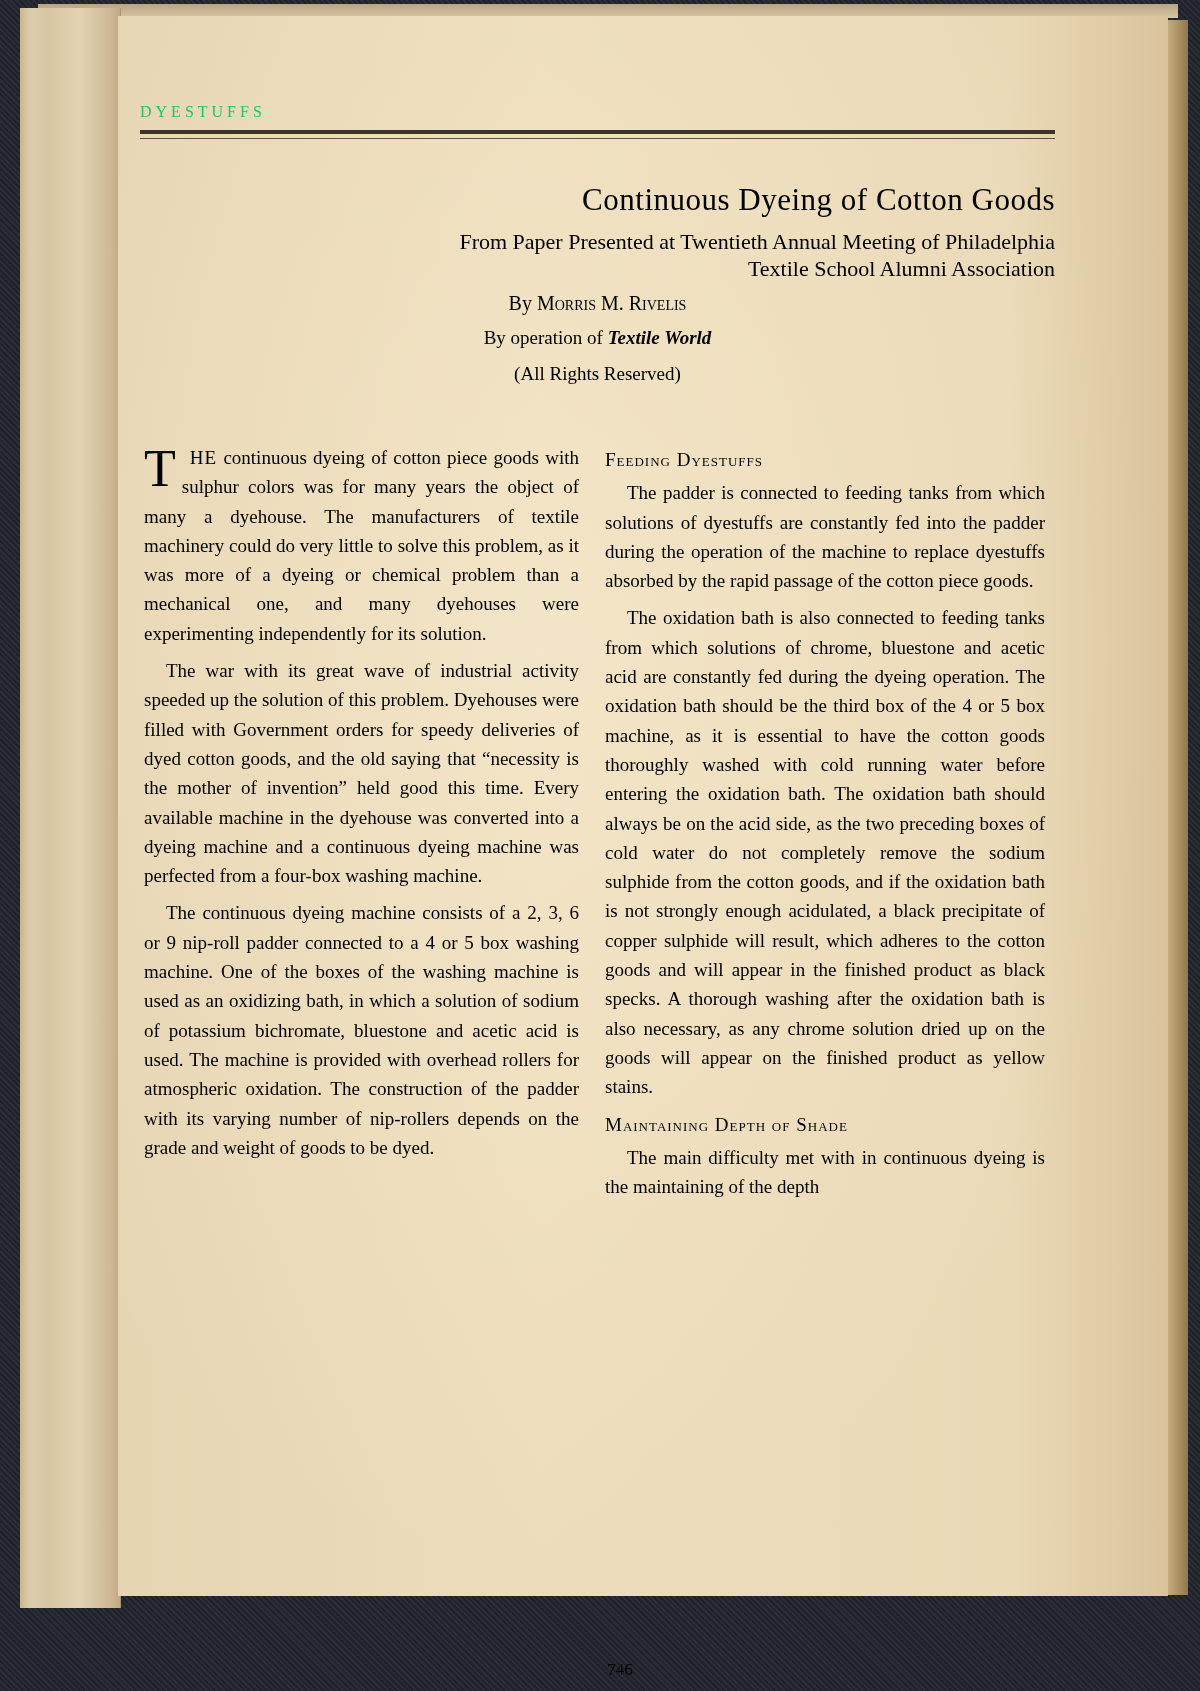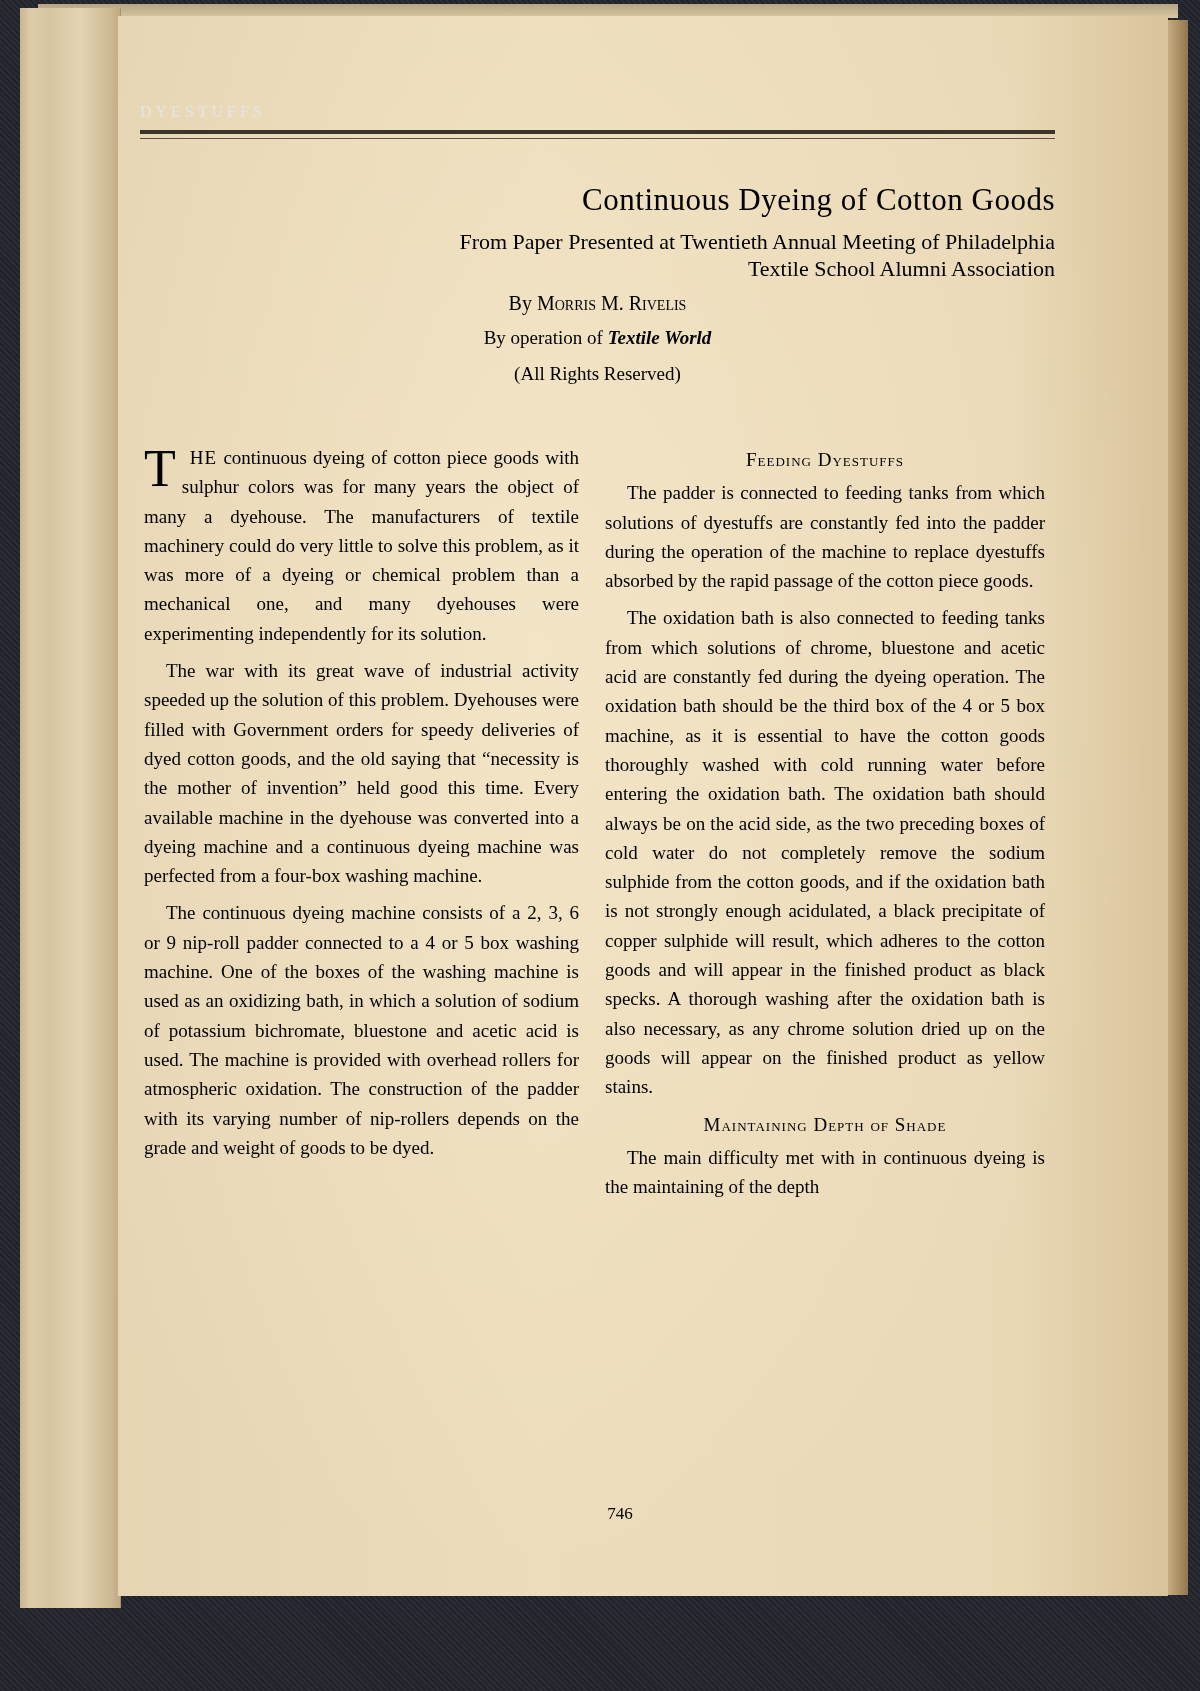--- a/index.html
+++ b/index.html
@@ -27,21 +27,21 @@
       radial-gradient(ellipse at 40% 40%, rgba(255,245,220,0.35), rgba(0,0,0,0) 70%),
       linear-gradient(90deg, #e6d5b3 0%, #ecdcbb 40%, #ead9b7 85%, #d9c39b 100%);
     color: #2e2a22;
   }
   .page-edge-right {
     position: absolute; left: 1168px; top: 20px; width: 20px; height: 1575px;
     background: linear-gradient(90deg, #c5ab7e, #a88c5f 60%, #8f7752);
   }
   .running-head {
     position: absolute; left: 140px; top: 103px;
-    font-size: 16px; letter-spacing: 4px; color: #e5e5e5;
+    font-size: 16px; letter-spacing: 4px; color: #22c55e;
   }
   .rule-thick {
     position: absolute; left: 140px; top: 130px; width: 915px; height: 4px; background: #3a342a;
   }
   .rule-thin {
     position: absolute; left: 140px; top: 138px; width: 915px; height: 1px; background: #5a5244;
   }
   .title-block { position: absolute; left: 140px; top: 170px; width: 915px; text-align: center; }
   .title { font-size: 31px; letter-spacing: 0.5px; margin: 12px 0 10px; font-weight: normal; text-align: right; }
   .subtitle { font-size: 22px; line-height: 27px; margin: 0; text-align: right; }
@@ -56,23 +56,23 @@
   }
   .col.left { left: 144px; }
   .col.right { left: 605px; width: 440px; }
   .col p { margin: 0 0 8px; text-indent: 22px; }
   .col p.first { text-indent: 0; }
   .dropcap {
     float: left; font-size: 52px; line-height: 40px; margin: 4px 6px 0 0; padding-top: 2px;
   }
   .first-word { letter-spacing: 1px; margin-left: 8px; }
   .section-head {
-    text-align: center; font-variant: small-caps; letter-spacing: 1px; font-size: 19px; margin: 2px 0 4px;
+    text-align: left; font-variant: small-caps; letter-spacing: 1px; font-size: 19px; margin: 2px 0 4px;
   }
-  .folio { position: absolute; left: 580px; top: 1504px; width: 80px; text-align: center; font-size: 17px; }
+  .folio { position: absolute; left: 580px; top: 1660px; width: 80px; text-align: center; font-size: 17px; }
 </style>
 </head>
 <body>
 
 <div class="cover"></div>
 <div class="page-stack-top"></div>
 <div class="page-stack"></div>
 <div class="page-edge-right"></div>
 
 <div class="page"></div>

